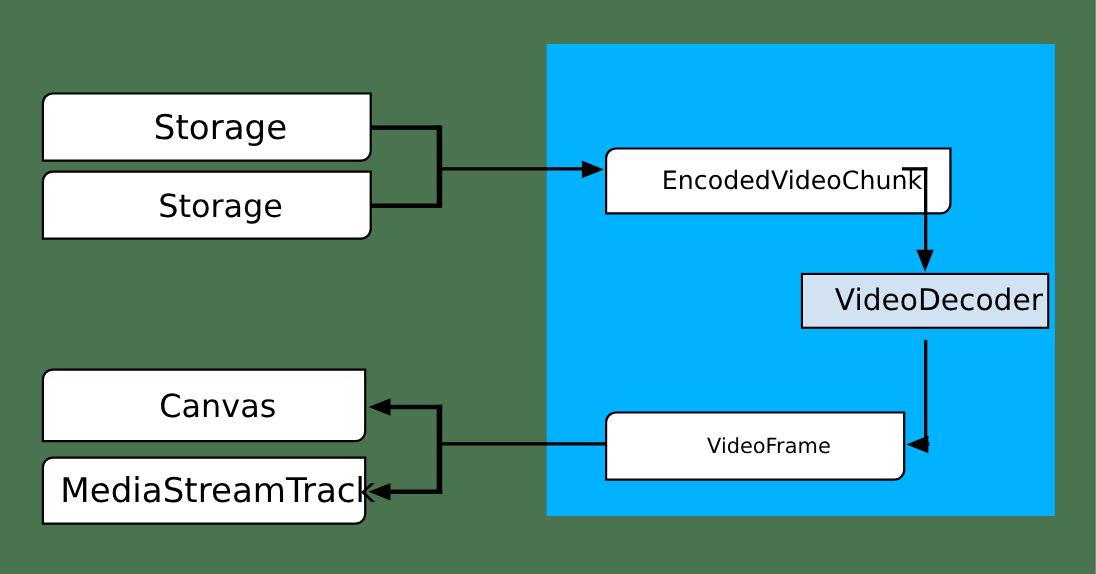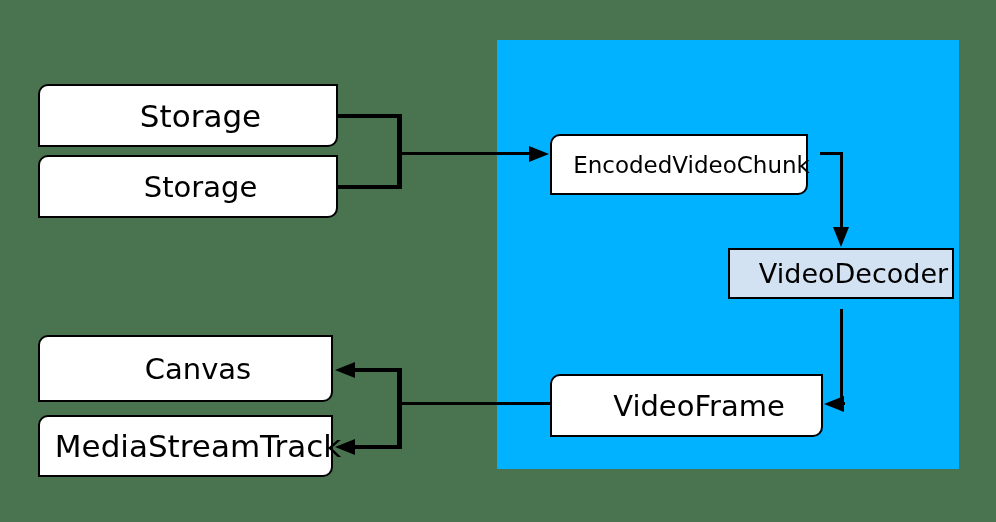--- a/index.html
+++ b/index.html
@@ -31,23 +31,23 @@
     padding-left: 25px;
   }
   .node.sharp {
     border-radius: 0;
     background: var(--decoder-fill, #D2E2F2);
   }
   .n-storage            { left: 38px;  top: 84px;  width: 300px; height: 63px; font-size: 31px; }
   .n-network            { left: 38px;  top: 155px; width: 300px; height: 63px; font-size: 29px; }
   .n-canvas             { left: 38px;  top: 335px; width: 295px; height: 67px; font-size: 29px; }
   .n-mst                { left: 38px;  top: 415px; width: 295px; height: 62px; font-size: 31px; }
-  .n-chunk              { left: 550px; top: 122px; width: 258px; height: 61px; font-size: 23px; margin-top: 12px; }
+  .n-chunk              { left: 550px; top: 122px; width: 315px; height: 61px; font-size: 23px; margin-top: 12px; }
   .n-decoder            { left: 728px; top: 248px; width: 226px; height: 51px; font-size: 27px; }
-  .n-frame              { left: 550px; top: 374px; width: 273px; height: 63px; font-size: 29px; }
+  .n-frame              { left: 550px; top: 374px; width: 273px; height: 63px; font-size: 19px; }
   .line {
     position: absolute;
     background: var(--line, #000000);
   }
   .arrow {
     position: absolute;
     width: 0; height: 0;
   }
   .arrow-right {
     border-top: 8px solid transparent;

